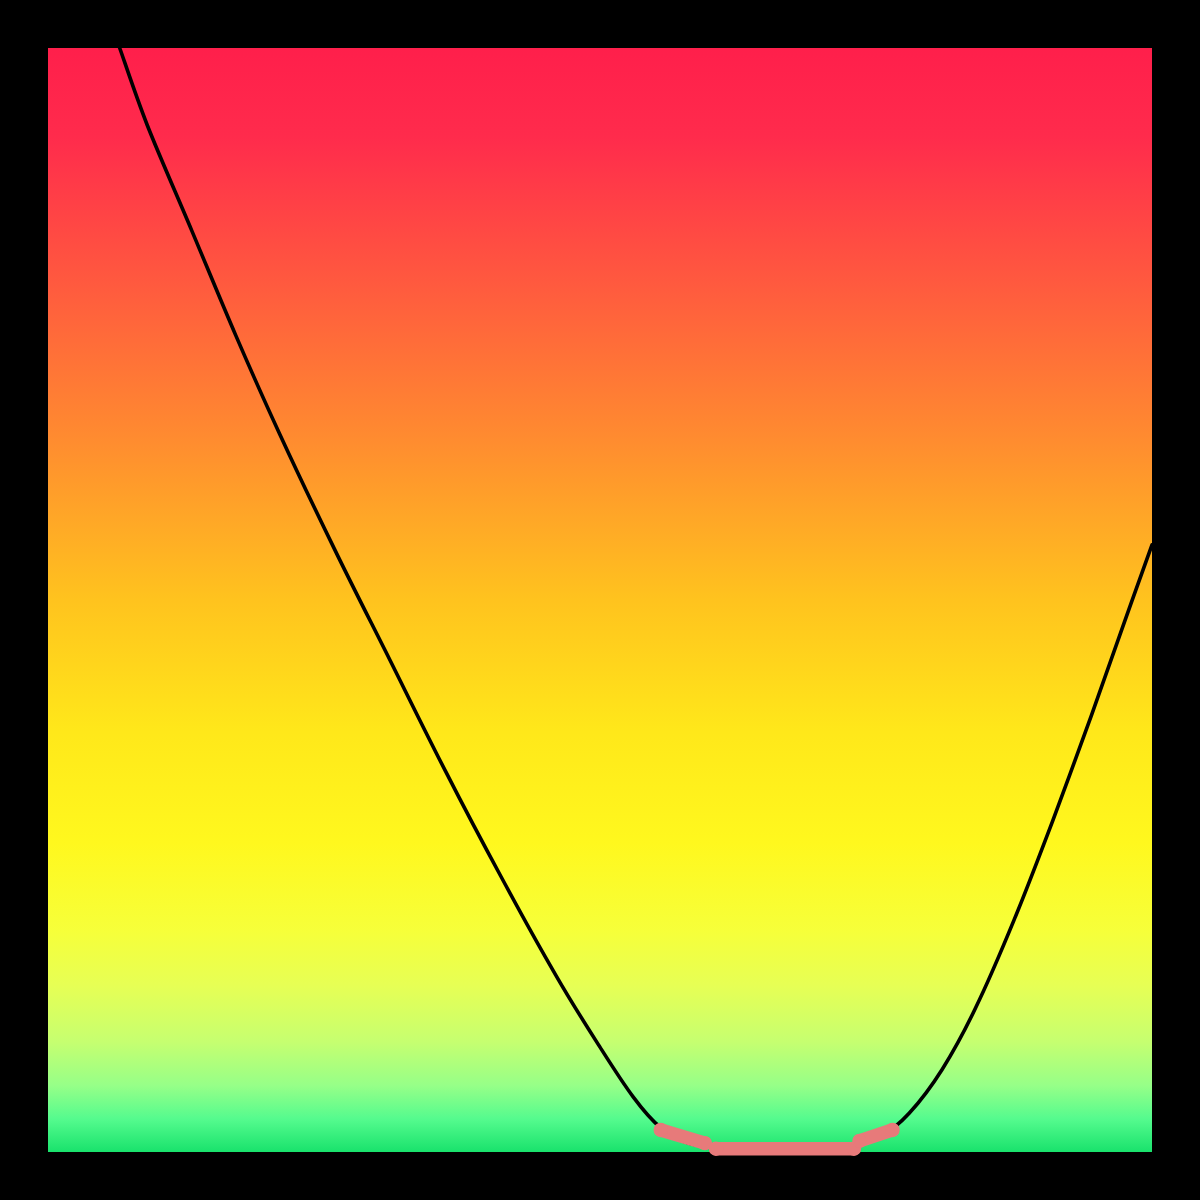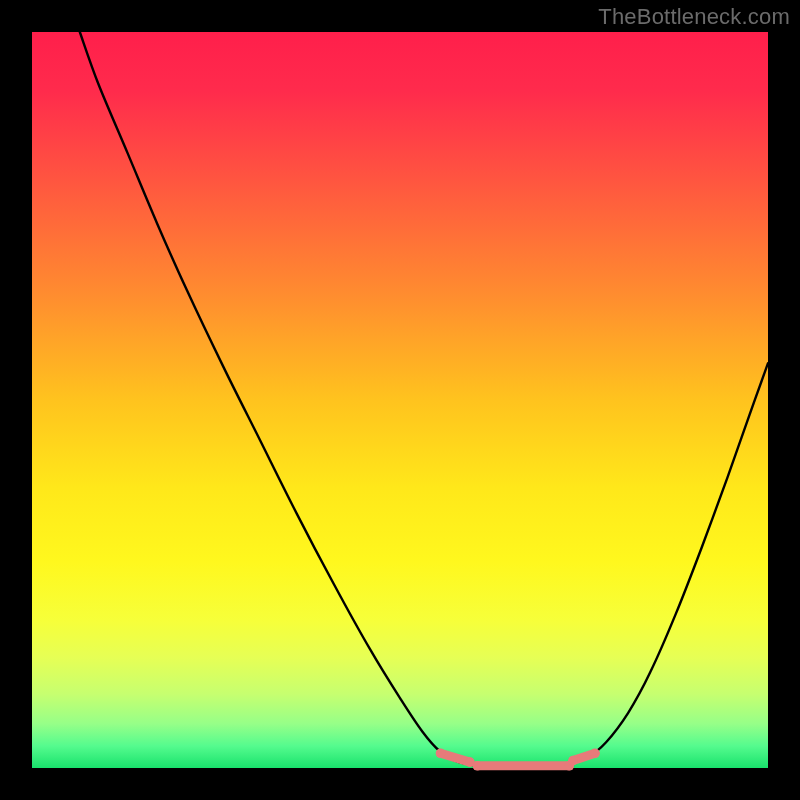--- a/index.html
+++ b/index.html
@@ -43,21 +43,20 @@
     inset: 0;
     width: 100%;
     height: 100%;
     overflow: visible;
   }
 </style>
 </head>
 <body>
 
 <div class="frame">
-  <div class="watermark">TheBottleneck.com</div>
 
   <div class="plot-area">
     <svg class="gradient" viewBox="0 0 736 736" preserveAspectRatio="none">
       <defs>
         <linearGradient id="heat" x1="0" y1="0" x2="0" y2="1">
             <stop offset="0.0%" stop-color="#ff1f4b"></stop>
             <stop offset="8.0%" stop-color="#ff2b4c"></stop>
             <stop offset="20.0%" stop-color="#ff5540"></stop>
             <stop offset="35.0%" stop-color="#ff8a30"></stop>
             <stop offset="50.0%" stop-color="#ffc31e"></stop>

